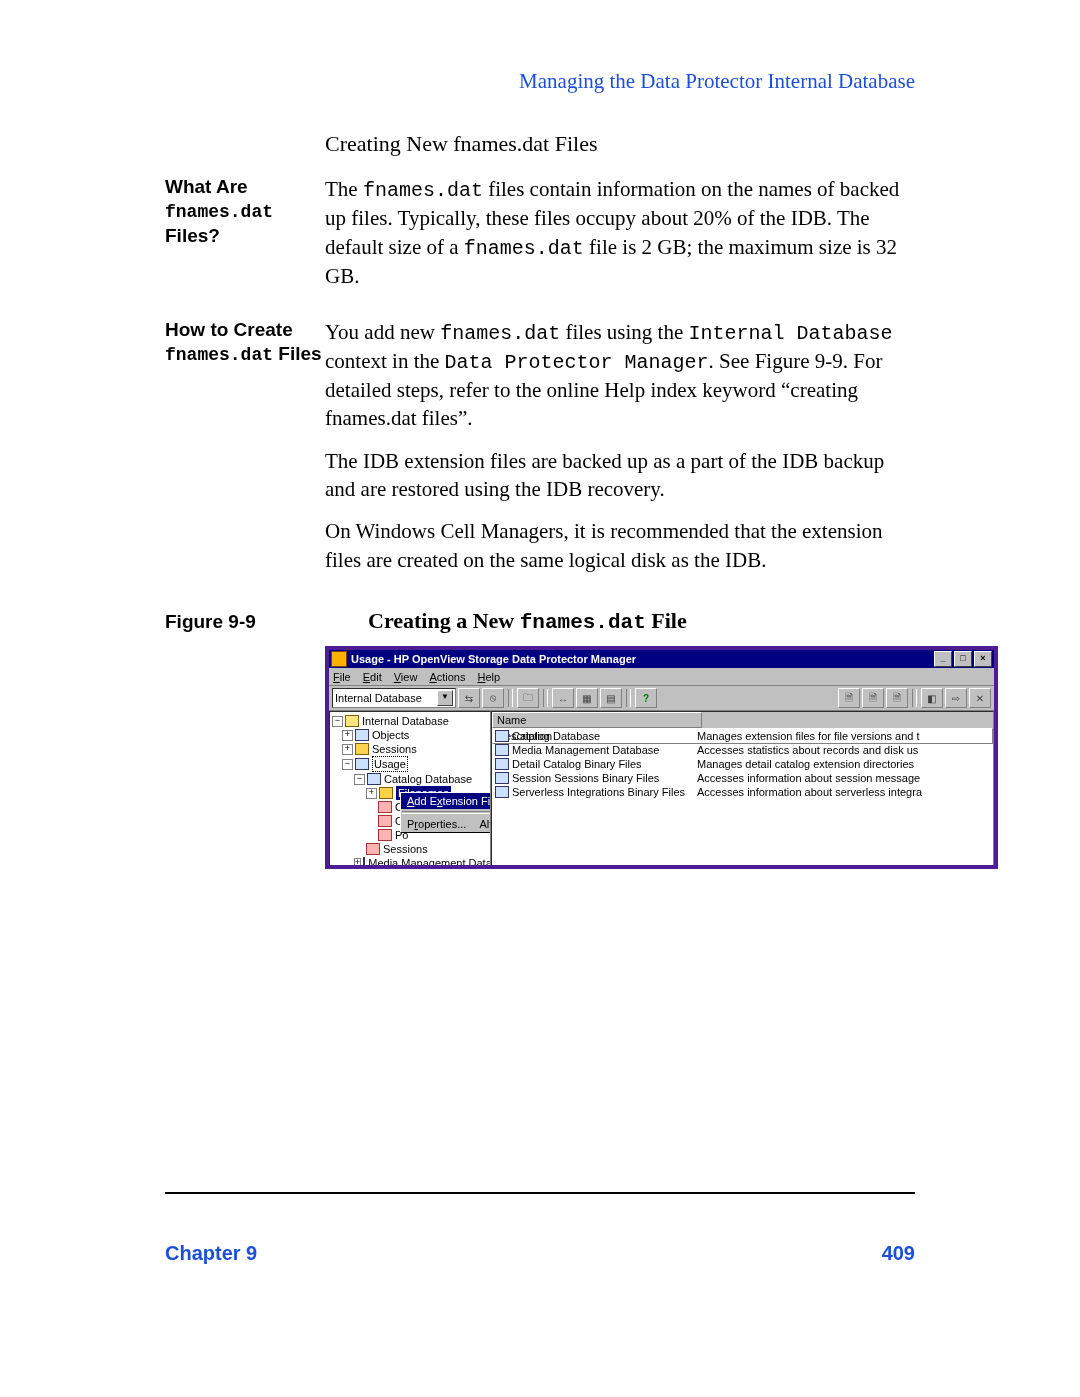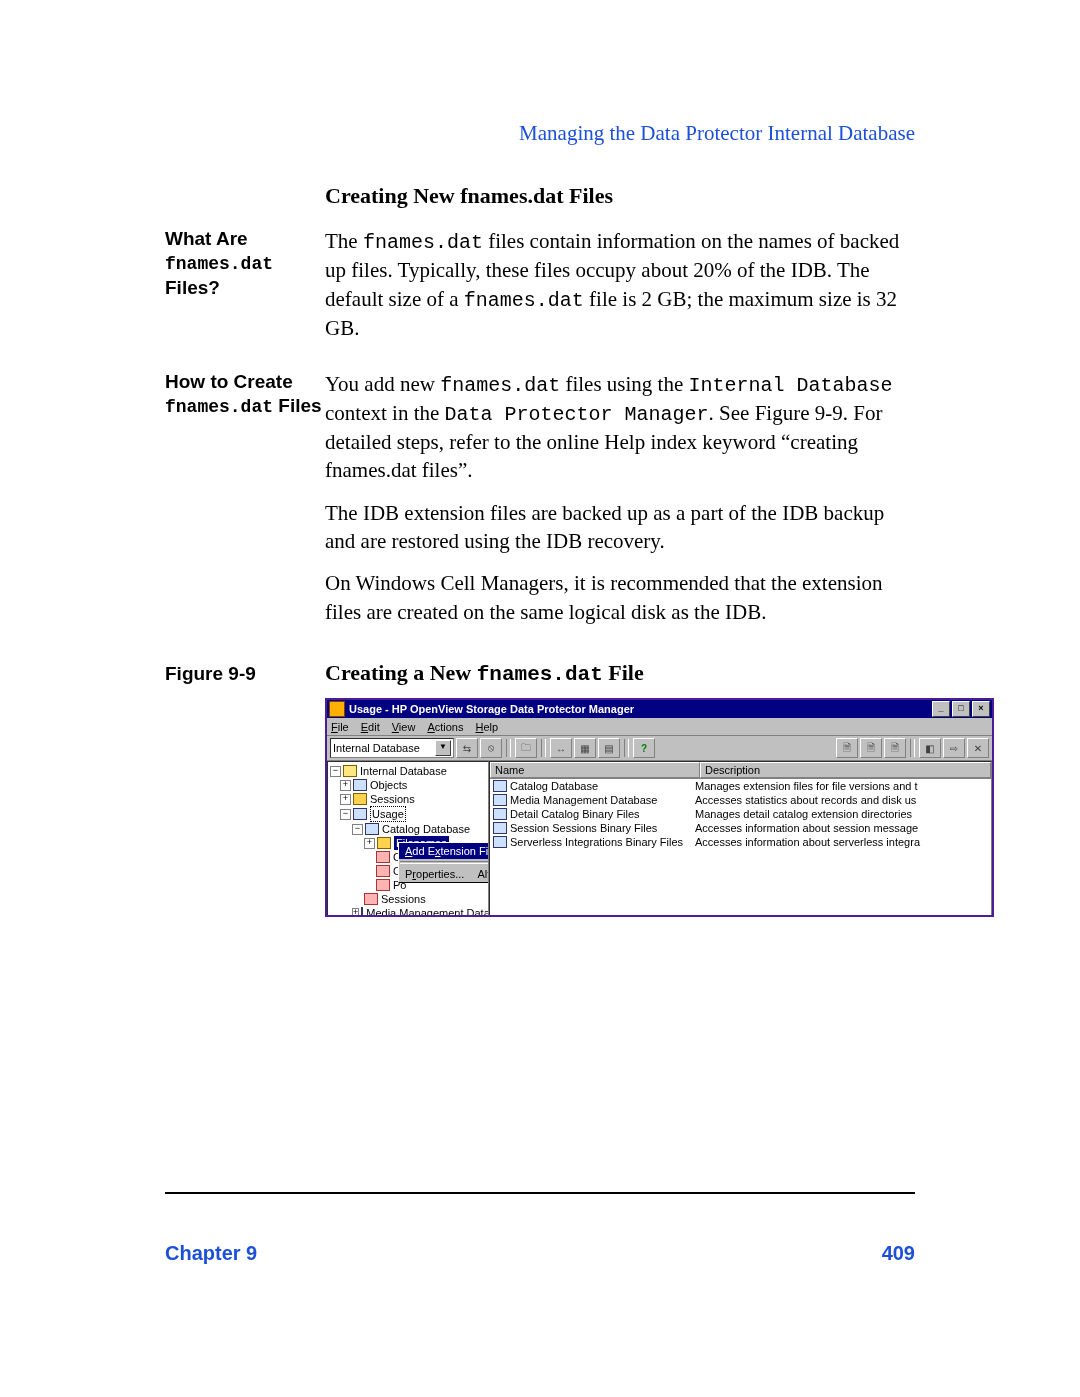--- a/index.html
+++ b/index.html
@@ -4,33 +4,33 @@
 <style>
   html,body{margin:0;padding:0;background:#fff;}
   .page{
     width:1000px;
     height:1397px;
     margin:0 auto;
     position:relative;
     font-family:"Times New Roman",serif;
     color:#000;
     box-sizing:border-box;
-    padding:120px 125px 0 125px;
+    padding:68px 125px 0 125px;
   }
   .run-head{
     text-align:right;
     font-size:21px;
     line-height:1.3;
   }
   .run-head .line1{color:#1d4fd8;}
   .run-head .line2{color:#1d4fd8;font-weight:bold;}
   .content{margin-top:36px;}
   .section-title{
     font-family:"Times New Roman",serif;
-    font-weight:bold;
+    font-weight:normal;
     font-size:22px;
     margin:0 0 18px 0;
     padding-left:160px;
   }
   .block{
     display:flex;
     align-items:flex-start;
     margin-bottom:14px;
   }
   .sidelabel{
@@ -43,38 +43,38 @@
   }
   .sidelabel .mono{font-family:"Courier New",monospace;font-size:18px;}
   .bodytext{
     flex:1;
     font-size:21px;
     line-height:1.35;
     font-family:"Times New Roman",serif;
   }
   .bodytext .mono{font-family:"Courier New",monospace;font-size:20px;}
   .para{margin:0 0 14px 0;}
-  .fig-row{display:flex;align-items:baseline;margin-top:20px;margin-bottom:12px;}
+  .fig-row{display:flex;align-items:baseline;margin-top:20px;margin-bottom:12px;gap:43px;}
   .fig-label{
     width:160px;flex:0 0 160px;
     font-family:Arial,Helvetica,sans-serif;
     font-weight:bold;font-size:19px;
   }
   .fig-caption{
     font-family:"Times New Roman",serif;
     font-weight:bold;font-size:22px;
   }
   .fig-caption .mono{font-family:"Courier New",monospace;font-size:21px;}
 
   
   .shot{
     margin-left:160px;
     width:665px;
     height:215px;
-    border:2px solid #4c1d95;
+    border:4px solid #4c1d95;
     font-family:"MS Sans Serif",Arial,sans-serif;
     font-size:11px;
     color:#000;
     background:#c0c0c0;
     position:relative;
     overflow:hidden;
   }
   .titlebar{
     height:18px;
     background:#000080;
@@ -127,21 +127,21 @@
   .ind4{padding-left:48px;}
   .ctxmenu{
     position:absolute;left:70px;top:80px;background:#c0c0c0;border:1px solid #000;
     border-top-color:#fff;border-left-color:#fff;
     font-size:11px;z-index:5;width:130px;
   }
   .ctxmenu .mi{padding:2px 6px;display:flex;justify-content:space-between;align-items:center;}
   .ctxmenu .misep{height:1px;border-top:1px solid #808080;border-bottom:1px solid #fff;margin:2px 1px;}
   .ctxmenu .mi.hl{background:#000080;color:#fff;}
   .ctxmenu .mi u{text-decoration:underline;}
-  .listhead{display:flex;height:16px;background:#c0c0c0;border-bottom:1px solid #808080;}
+  .listhead{display:flex;height:16px;background:#c0c0c0;border-bottom:1px solid #808080;flex-direction:column;}
   .listhead .col{border:1px solid #fff;border-right-color:#808080;border-bottom-color:#808080;padding:1px 4px;font-size:11px;}
   .col-name{width:200px;}
   .col-desc{flex:1;}
   .listbody{font-size:11px;}
   .lrow{display:flex;align-items:center;height:14px;}
   .lrow .ic{width:12px;height:10px;background:#cce0ff;border:1px solid #336;margin:0 3px;}
   .lrow .nm{width:185px;white-space:nowrap;overflow:hidden;}
   .lrow .ds{flex:1;white-space:nowrap;overflow:hidden;}
 
   .footer-rule{

